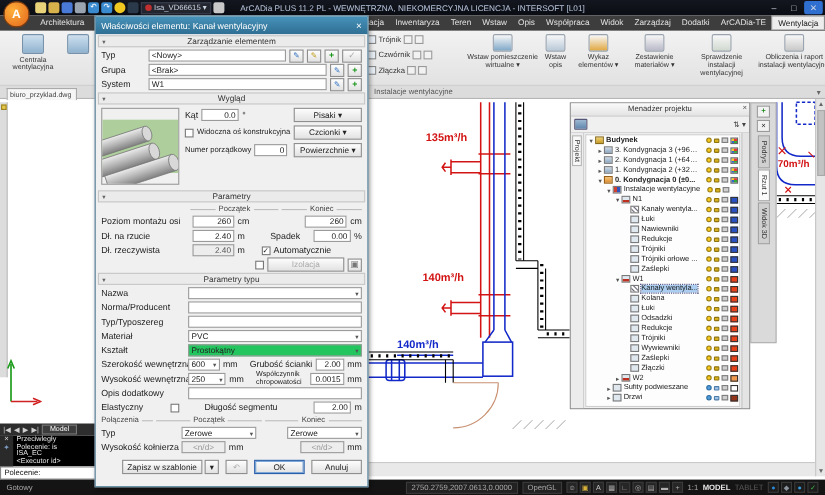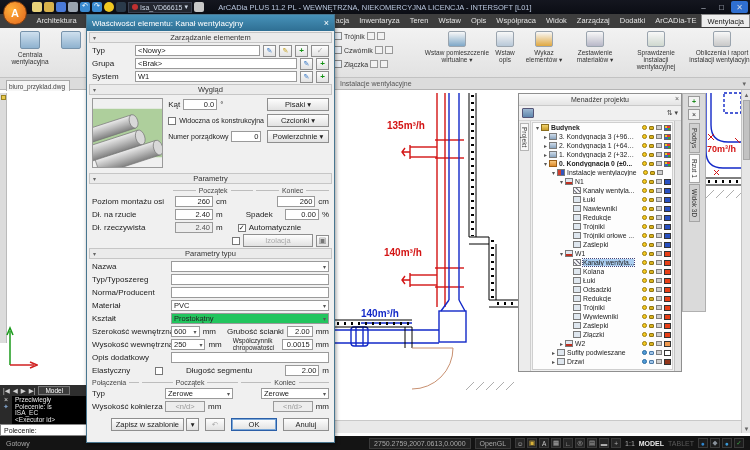--- a/index.html
+++ b/index.html
@@ -819,25 +819,25 @@
         <span>Parametry typu</span>
       </div>
     <div class="drow">
       <span class="lbl" style="width:76px">Nazwa</span>
       <span class="combo" style="flex:1">
           <span></span>
           <span class="ca">▾</span>
         </span>
     </div>
     <div class="drow">
+      <span class="lbl" style="width:76px">Norma/Producent</span>
+      <span class="inp" style="flex:1"></span>
+    </div>
+    <div class="drow">
       <span class="lbl" style="width:76px">Typ/Typoszereg</span>
-      <span class="inp" style="flex:1"></span>
-    </div>
-    <div class="drow">
-      <span class="lbl" style="width:76px">Norma/Producent</span>
       <span class="inp" style="flex:1"></span>
     </div>
     <div class="drow">
       <span class="lbl" style="width:76px">Materiał</span>
       <span class="combo" style="flex:1">
           <span>PVC</span>
           <span class="ca">▾</span>
         </span>
     </div>
     <div class="drow">

